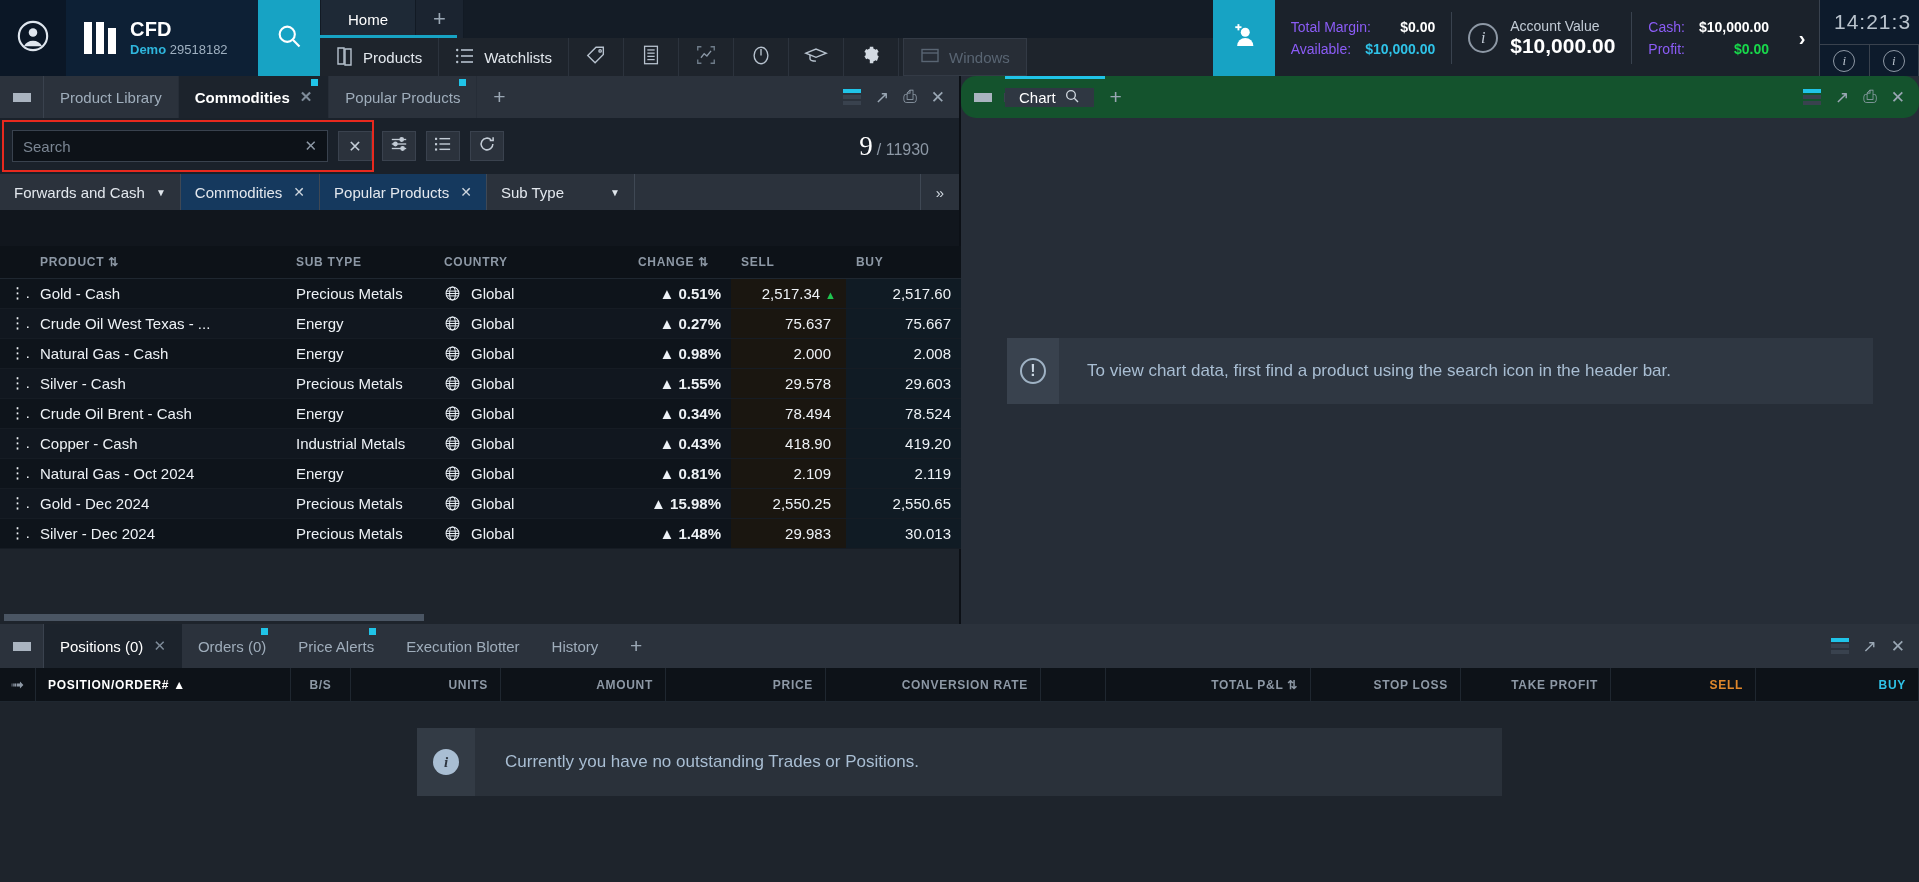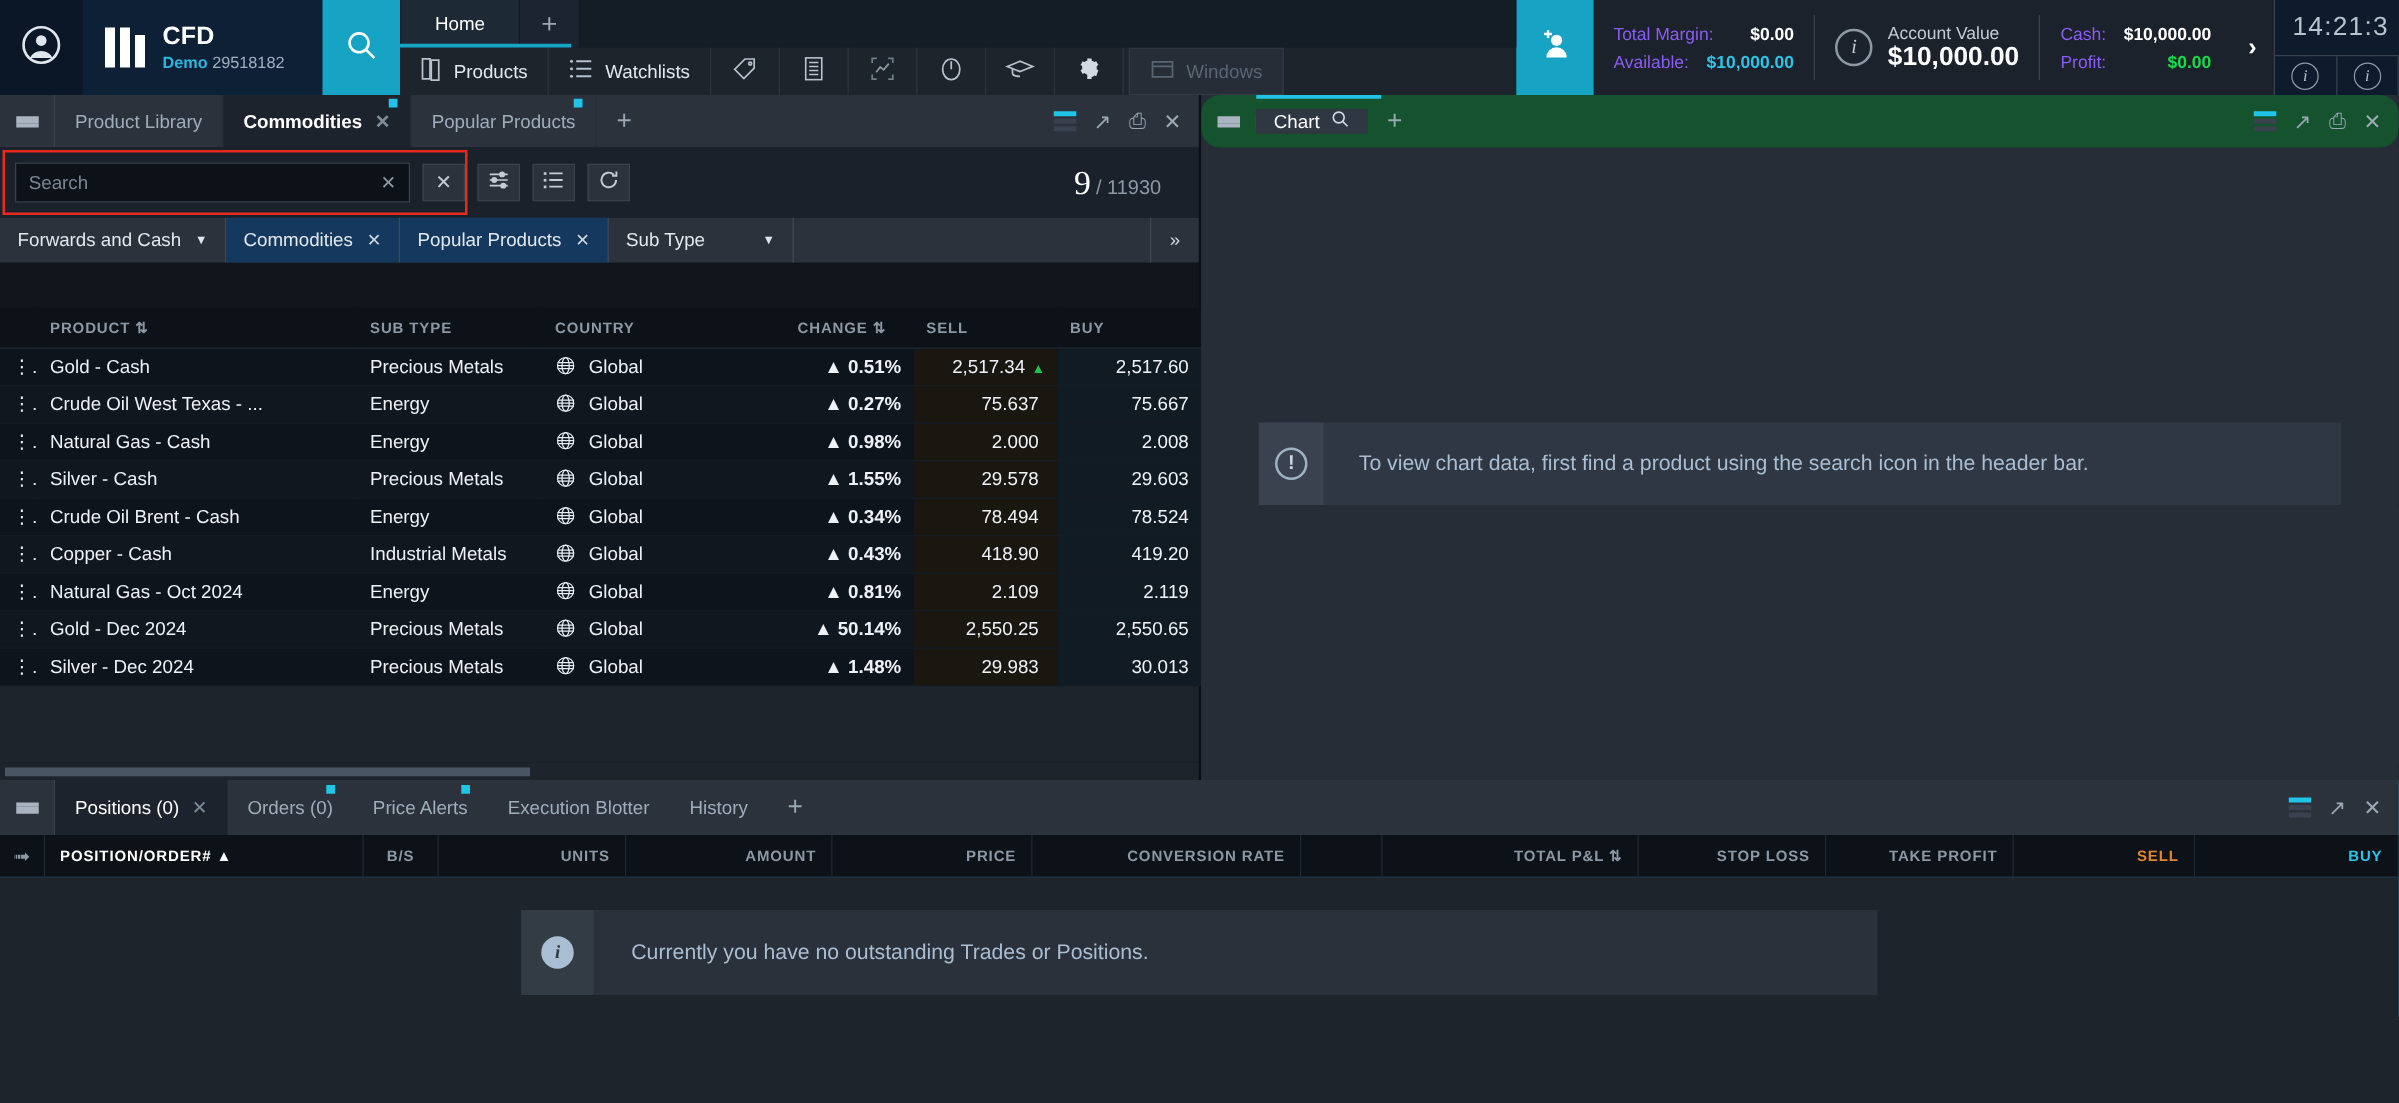--- a/index.html
+++ b/index.html
@@ -663,21 +663,21 @@
                 <td class="grip">⋮</td>
                 <td>Gold - Dec 2024</td>
                 <td class="sub">Precious Metals</td>
                 <td class="ctry"><svg class="globe" width="17" height="17" viewBox="0 0 20 20" fill="none" stroke="#e8eef4" stroke-width="1.2">
                     <circle cx="10" cy="10" r="7.6"></circle>
                     <ellipse cx="10" cy="10" rx="3.4" ry="7.6"></ellipse>
                     <line x1="2.4" y1="7.2" x2="17.6" y2="7.2"></line>
                     <line x1="2.4" y1="12.8" x2="17.6" y2="12.8"></line>
                     <line x1="2.4" y1="10" x2="17.6" y2="10"></line>
                   </svg><span>Global</span></td>
-                <td class="chg">▲ 50.14%</td>
+                <td class="chg">▲ 15.98%</td>
                 <td class="sell"><span>2,550.25</span><span class="uptick"></span></td>
                 <td class="buy">2,550.65</td>
               </tr>
               <tr class="prow">
                 <td class="grip">⋮</td>
                 <td>Silver - Dec 2024</td>
                 <td class="sub">Precious Metals</td>
                 <td class="ctry"><svg class="globe" width="17" height="17" viewBox="0 0 20 20" fill="none" stroke="#e8eef4" stroke-width="1.2">
                     <circle cx="10" cy="10" r="7.6"></circle>
                     <ellipse cx="10" cy="10" rx="3.4" ry="7.6"></ellipse>

